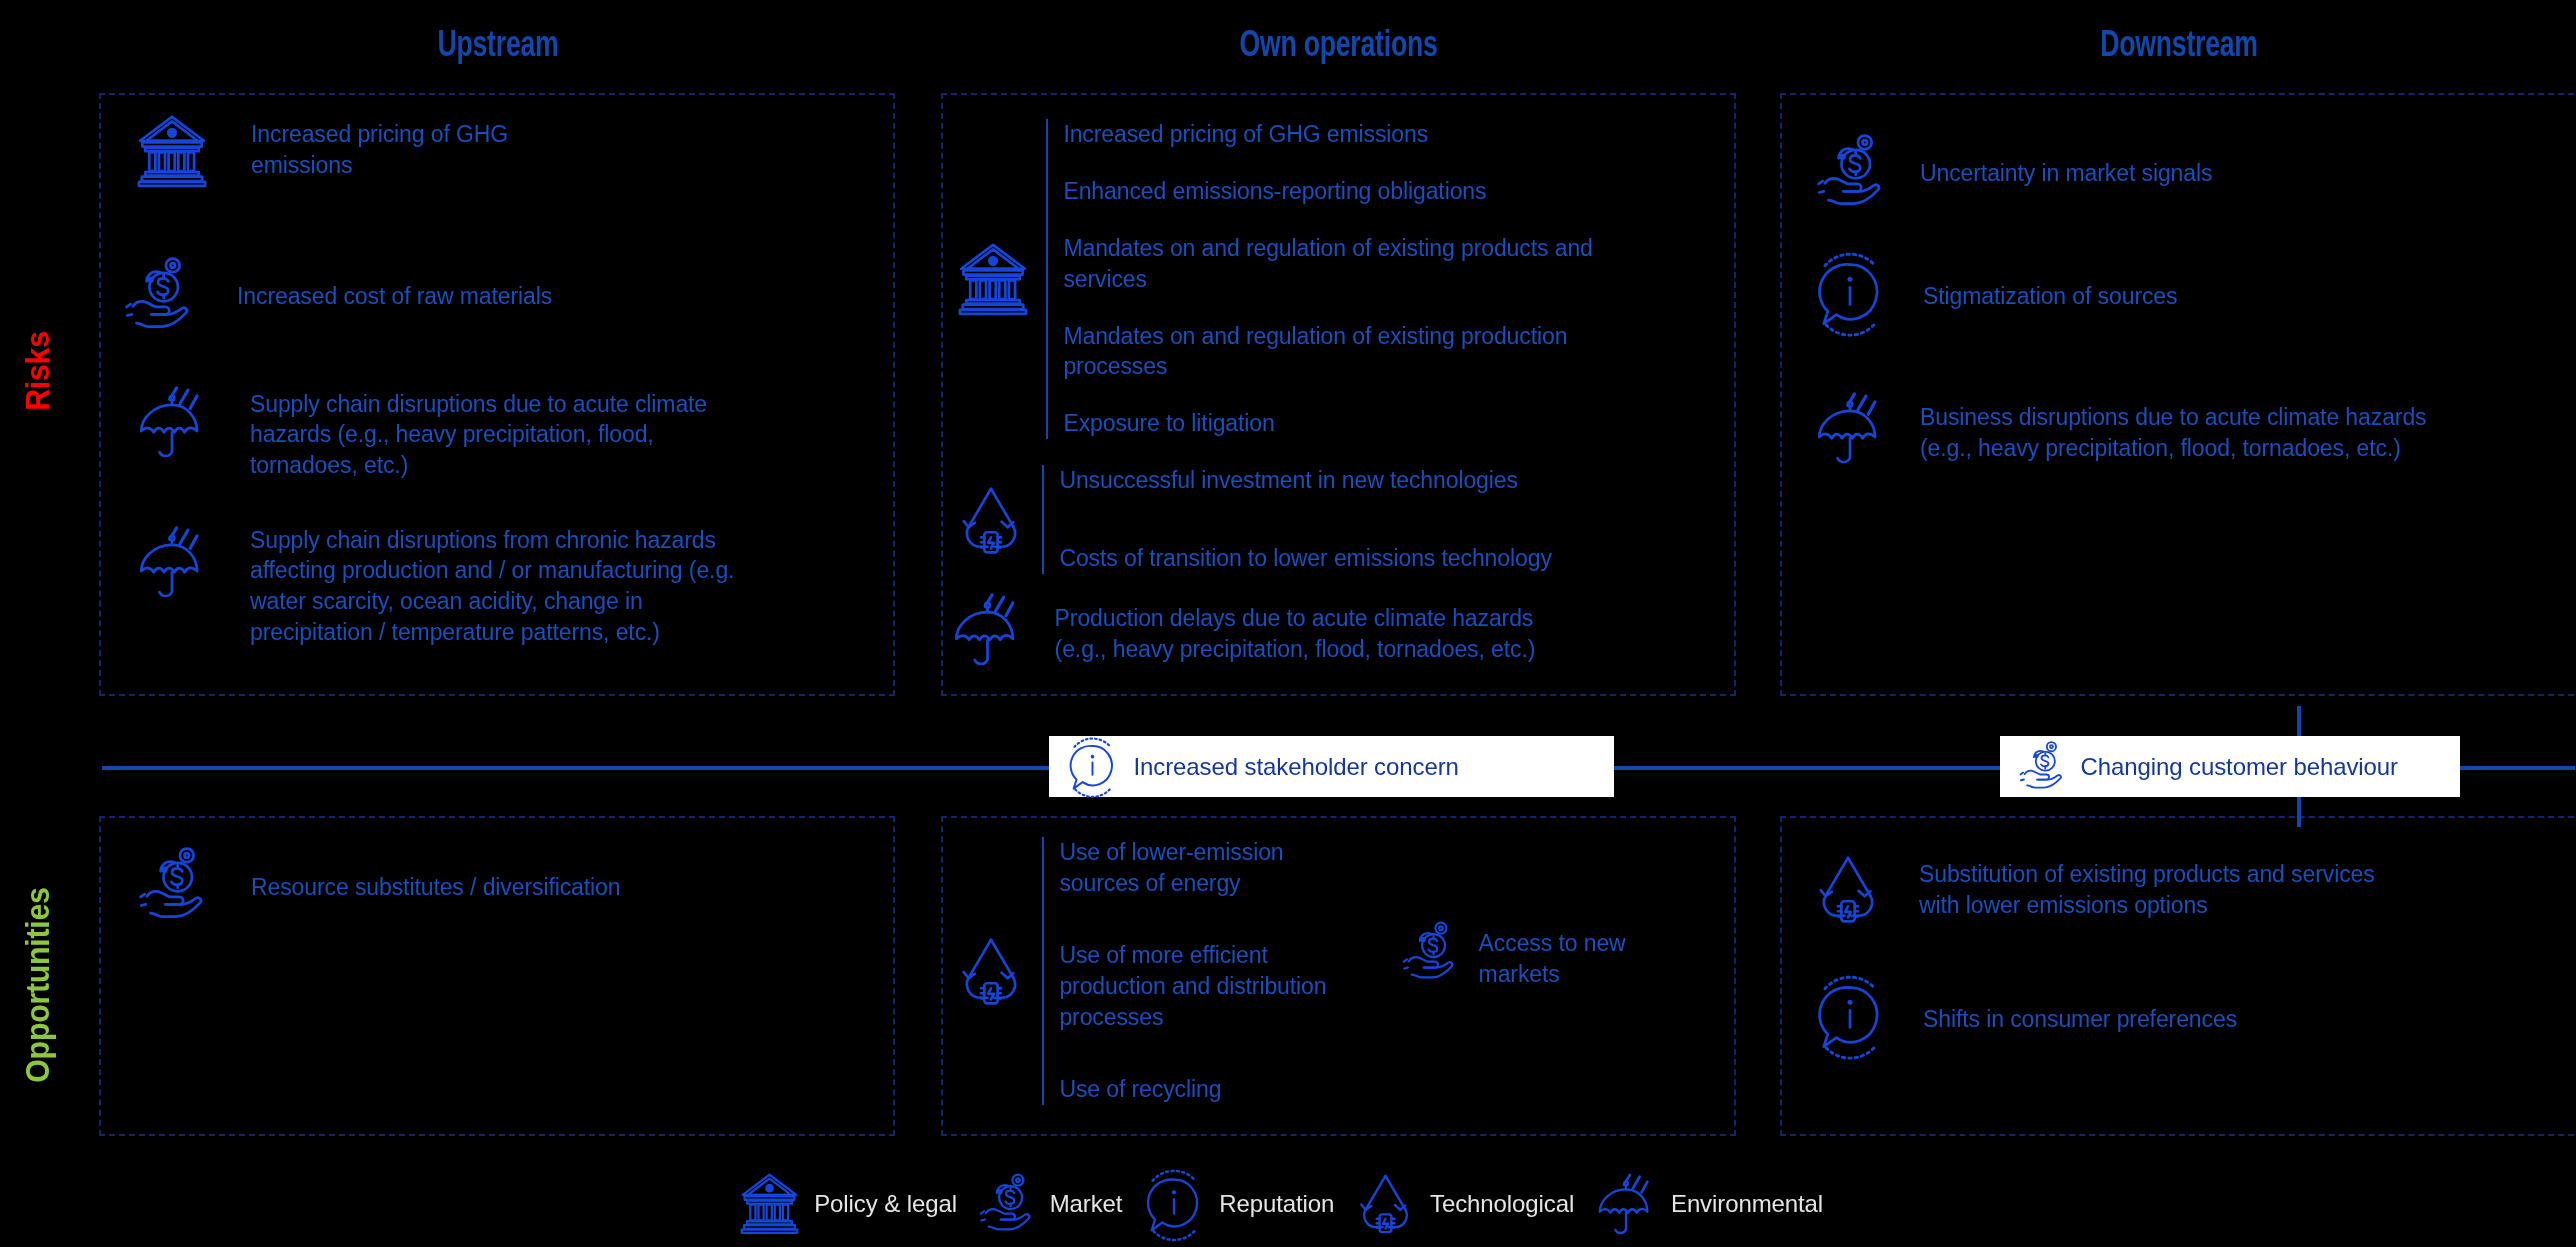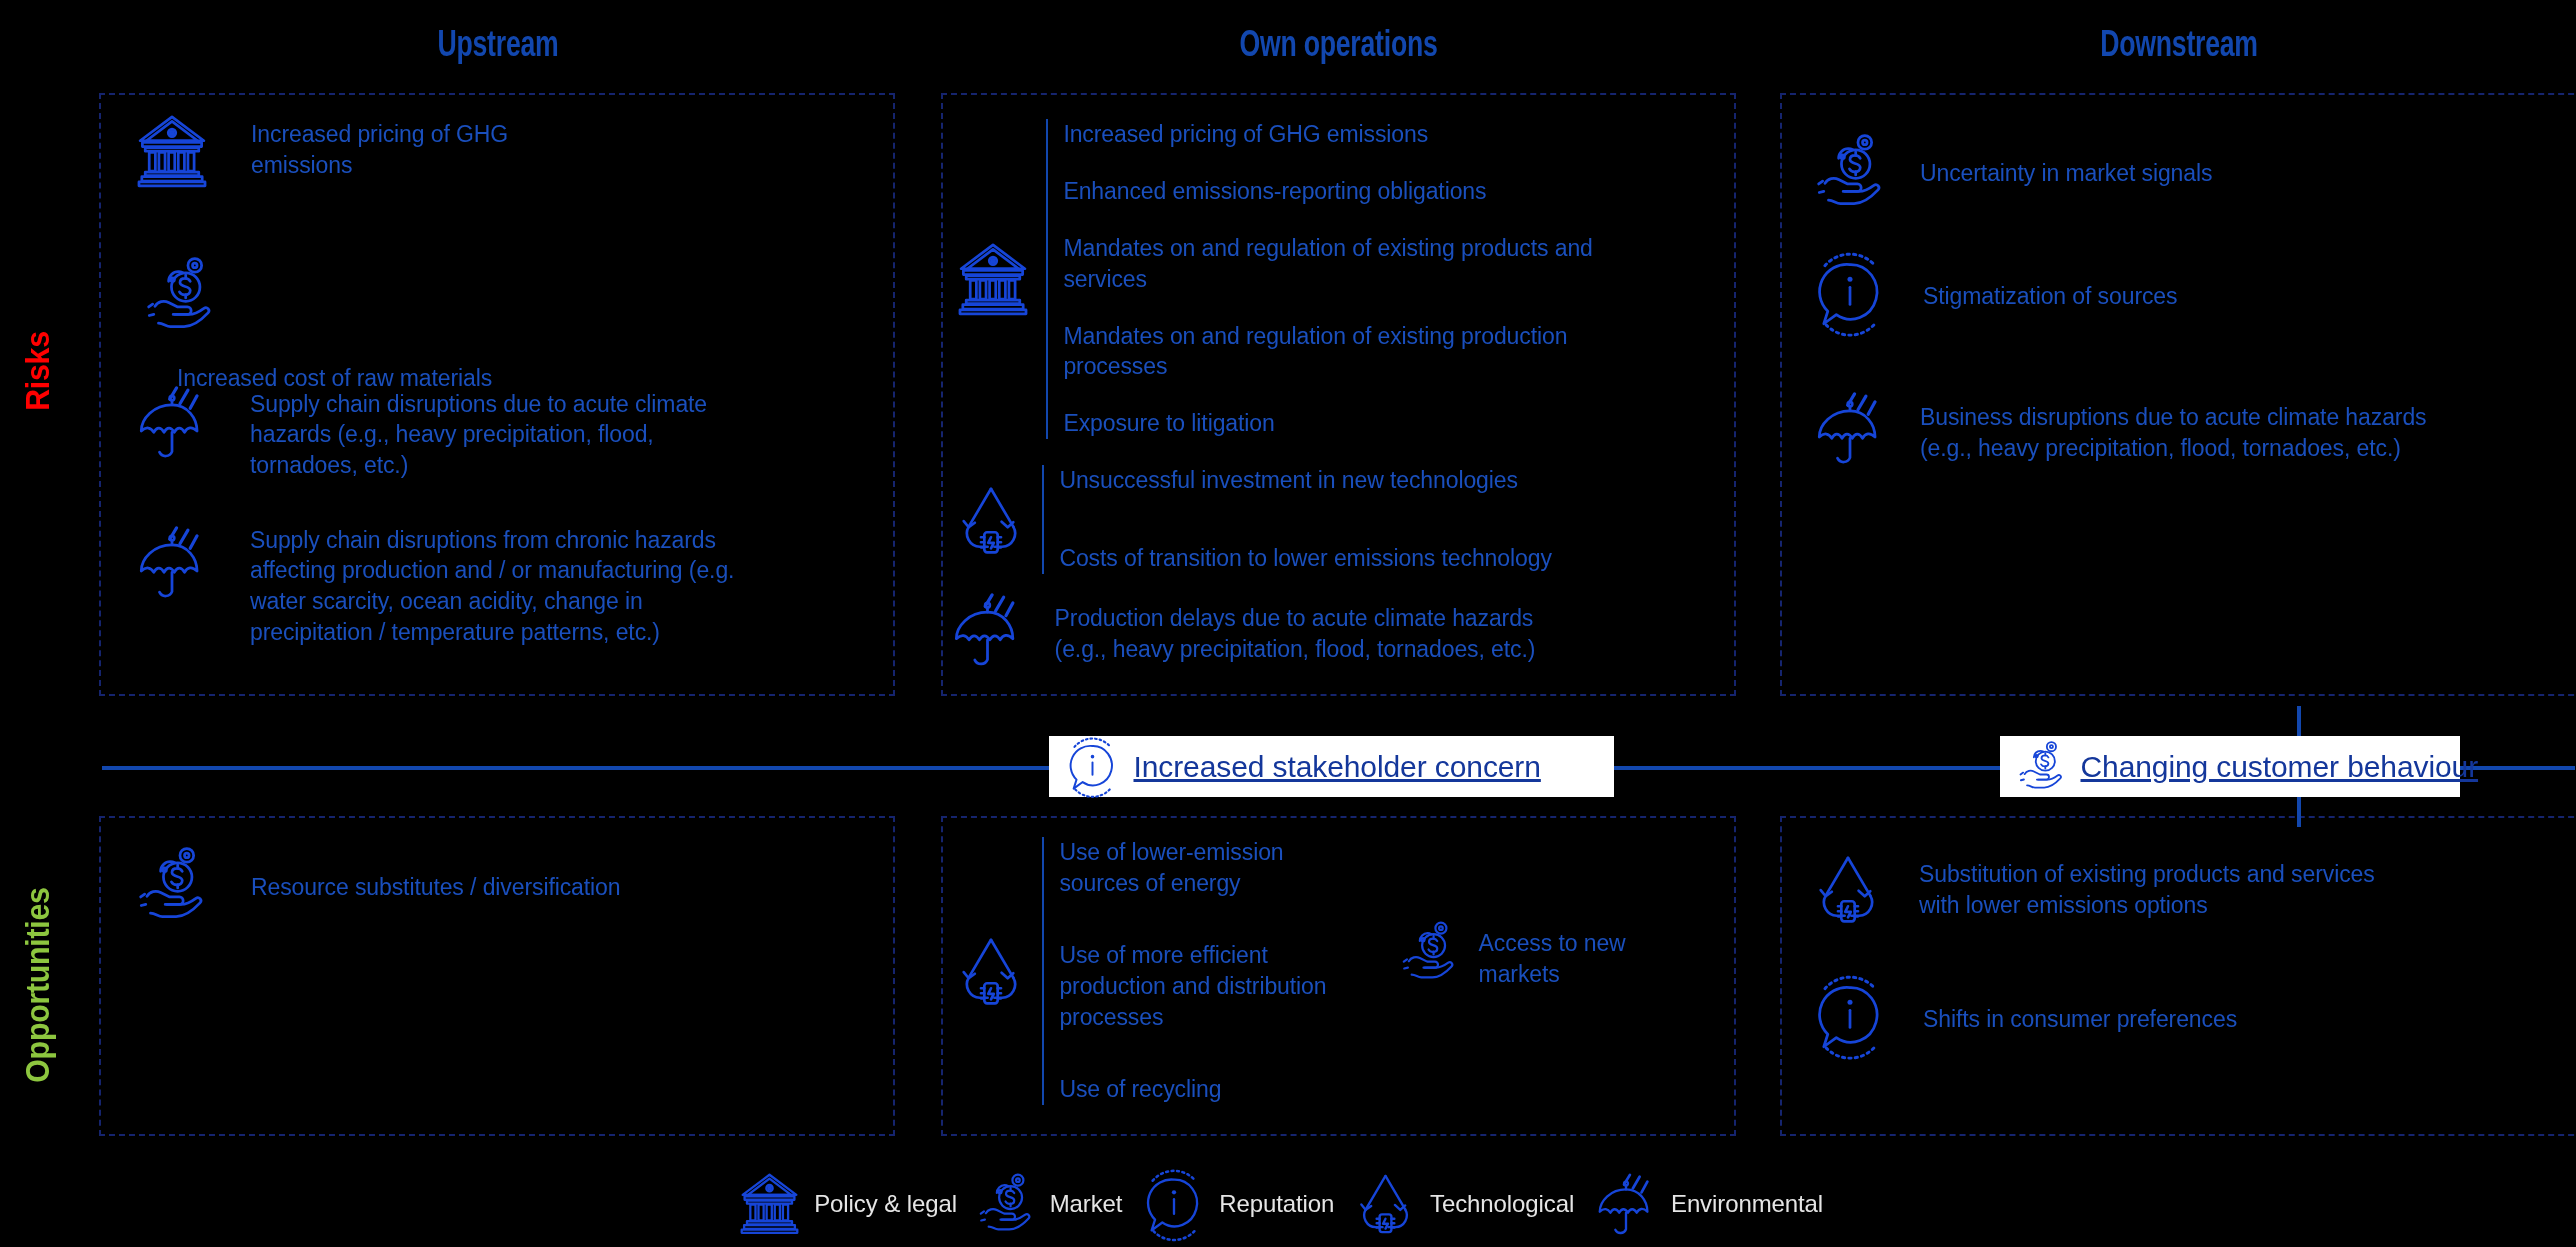--- a/index.html
+++ b/index.html
@@ -133,25 +133,24 @@
 
   .chip {
     position: absolute;
     background: #ffffff;
     display: flex;
     align-items: center;
     padding: 0 14px;
   }
   .chip .ct {
     color: #14379b;
-    font-size: 30px;
+    font-size: 24px;
     letter-spacing: -0.1px;
     white-space: nowrap;
     padding-left: 11.5px;
-    text-decoration: underline;
   }
   #chip-stakeholder { left: 1049px; top: 736px; width: 565px; height: 61px; }
   #chip-customer    { left: 2000px; top: 736px; width: 460px; height: 61px; }
 
   
   #legend {
     position: absolute;
     left: 735px;
     top: 1165px;
     width: 1578px;
@@ -275,21 +274,21 @@
   <div class="item" style="left:131px; top:110px; width:729px;">
     <span class="ico">
       <svg width="82" height="82" viewBox="0 0 64 72">
           <use href="#g-policy"></use>
         </svg>
     </span>
     <span class="txt" style="padding-left:38px; padding-top:9px;">Increased pricing of GHG
 emissions</span>
   </div>
 
-  <div class="item" style="left:139px; top:254px; width:729px;flex-direction:column;">
+  <div class="item" style="left:117px; top:254px; width:729px;">
     <span class="ico">
       <svg width="82" height="82" viewBox="0 0 64 72">
           <use href="#g-market"></use>
         </svg>
     </span>
     <span class="txt" style="padding-left:38px; padding-top:27px;">Increased cost of raw materials</span>
   </div>
 
   <div class="item" style="left:131px; top:381px; width:754px;">
     <span class="ico">

